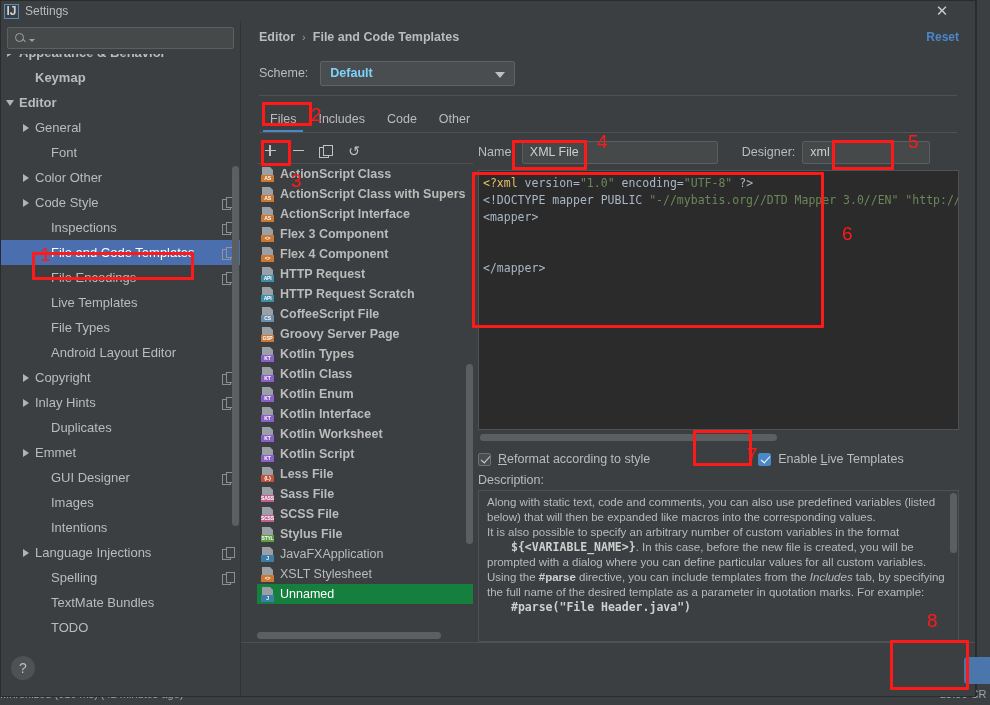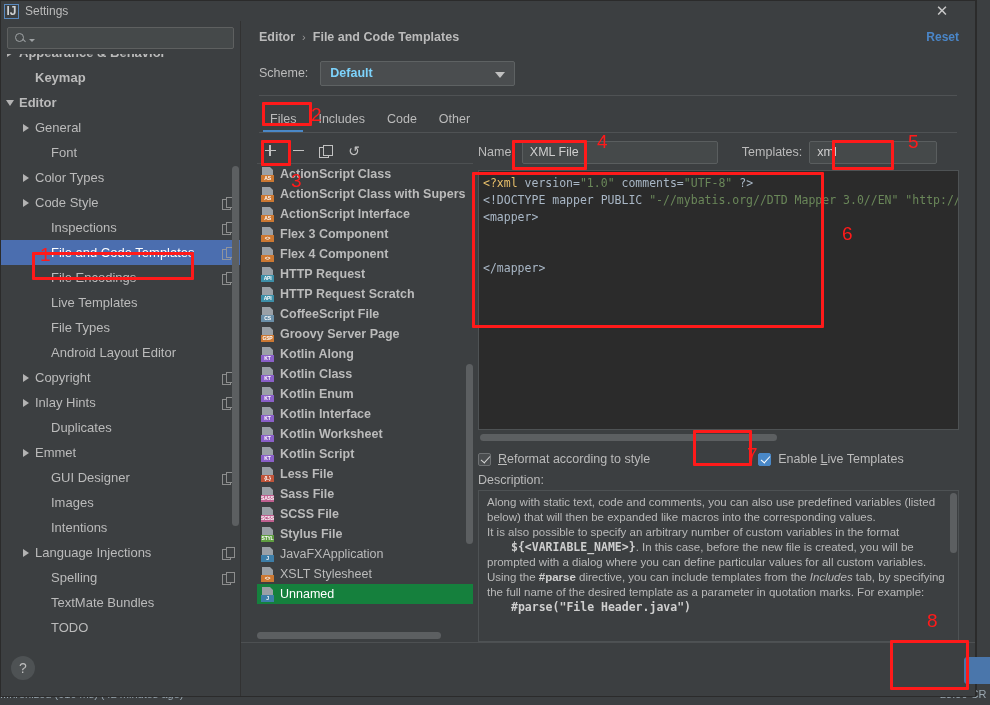--- a/index.html
+++ b/index.html
@@ -413,21 +413,21 @@
               <div class="tree-row">
                 <div style="width: 32px; flex: 0 0 32px;"></div>
                 <div class="tw"></div>
                 <span class="tree-label">Font</span>
               </div>
               <div class="tree-row">
                 <div style="width: 16px; flex: 0 0 16px;"></div>
                 <div class="tw">
                   <span class="arrow-r"></span>
                 </div>
-                <span class="tree-label">Color Types</span>
+                <span class="tree-label">Color Other</span>
               </div>
               <div class="tree-row">
                 <div style="width: 16px; flex: 0 0 16px;"></div>
                 <div class="tw">
                   <span class="arrow-r"></span>
                 </div>
                 <span class="tree-label">Code Style</span>
                 <span class="copy-ico"></span>
               </div>
               <div class="tree-row">
@@ -637,21 +637,21 @@
                       <span class="sheet"></span>
                       <span class="badge" style="background:#cc7832">GSP</span>
                     </span>
                     <span>Groovy Server Page</span>
                   </div>
                   <div class="tpl-row bold">
                     <span class="ficon">
                       <span class="sheet"></span>
                       <span class="badge" style="background:#8a5fc8">KT</span>
                     </span>
-                    <span>Kotlin Along</span>
+                    <span>Kotlin Types</span>
                   </div>
                   <div class="tpl-row bold">
                     <span class="ficon">
                       <span class="sheet"></span>
                       <span class="badge" style="background:#8a5fc8">KT</span>
                     </span>
                     <span>Kotlin Class</span>
                   </div>
                   <div class="tpl-row bold">
                     <span class="ficon">
@@ -735,26 +735,26 @@
             </div>
             <div class="list-hscroll">
               <div class="thumb"></div>
             </div>
           </div>
 
           <div class="edit-pane">
             <div class="name-row">
               <span class="fld-label">Name:</span>
               <div class="fld name">XML File</div>
-              <span class="fld-label" style="margin-left:24px">Templates:</span>
+              <span class="fld-label" style="margin-left:24px">Designer:</span>
               <div class="fld ext">xml</div>
             </div>
 
             <div class="code-area" id="code-area">
-                <div class="code-line"><span class="tok-tag">&lt;?xml </span><span class="">version=</span><span class="tok-str">"1.0"</span><span class=""> comments=</span><span class="tok-str">"UTF-8"</span><span class=""> ?&gt;</span></div>
+                <div class="code-line"><span class="tok-tag">&lt;?xml </span><span class="">version=</span><span class="tok-str">"1.0"</span><span class=""> encoding=</span><span class="tok-str">"UTF-8"</span><span class=""> ?&gt;</span></div>
                 <div class="code-line"><span class="">&lt;!DOCTYPE mapper PUBLIC </span><span class="tok-str">"-//mybatis.org//DTD Mapper 3.0//EN"</span><span class=""> </span><span class="tok-str">"http://my</span></div>
                 <div class="code-line"><span class="">&lt;mapper&gt;</span></div>
                 <div class="code-line">&nbsp;</div>
                 <div class="code-line">&nbsp;</div>
                 <div class="code-line"><span class="">&lt;/mapper&gt;</span></div>
               </div>
             <div class="code-hscroll">
               <div class="thumb"></div>
             </div>
 

